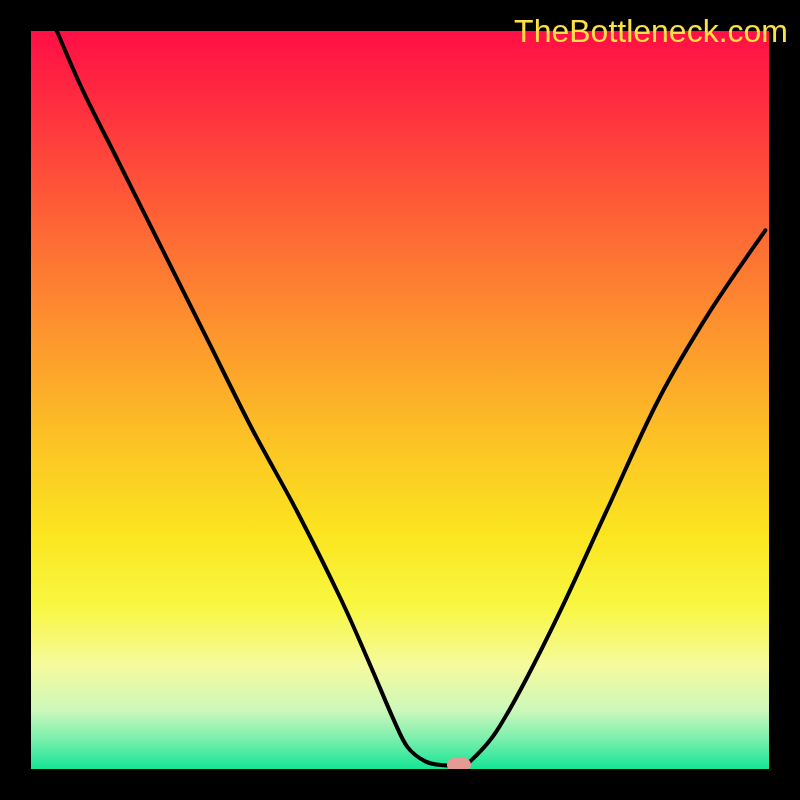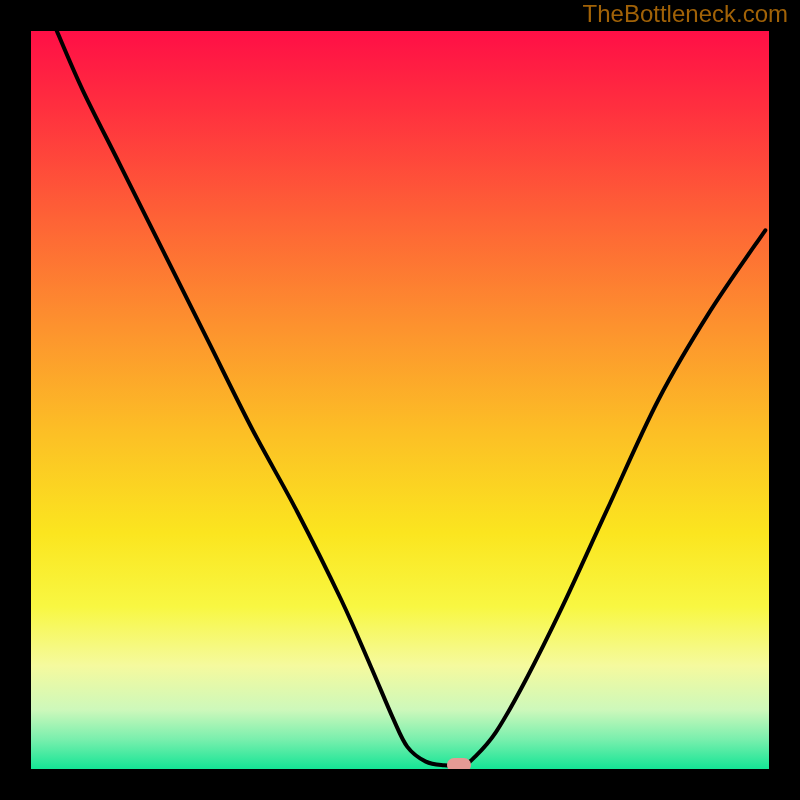--- a/index.html
+++ b/index.html
@@ -6,24 +6,24 @@
     margin: 0;
     padding: 0;
     width: 800px;
     height: 800px;
     background: #000;
     position: relative;
     font-family: Arial, sans-serif;
   }
   .watermark {
     position: absolute;
-    top: 0;
+    top: 13px;
     right: 12px;
-    color: #a16207;
-    font-size: 24px;
+    color: #fde047;
+    font-size: 32px;
     font-weight: 500;
     z-index: 10;
   }
   .plot-area {
     position: absolute;
     left: 31px;
     top: 31px;
     width: 738px;
     height: 738px;
     overflow: hidden;

